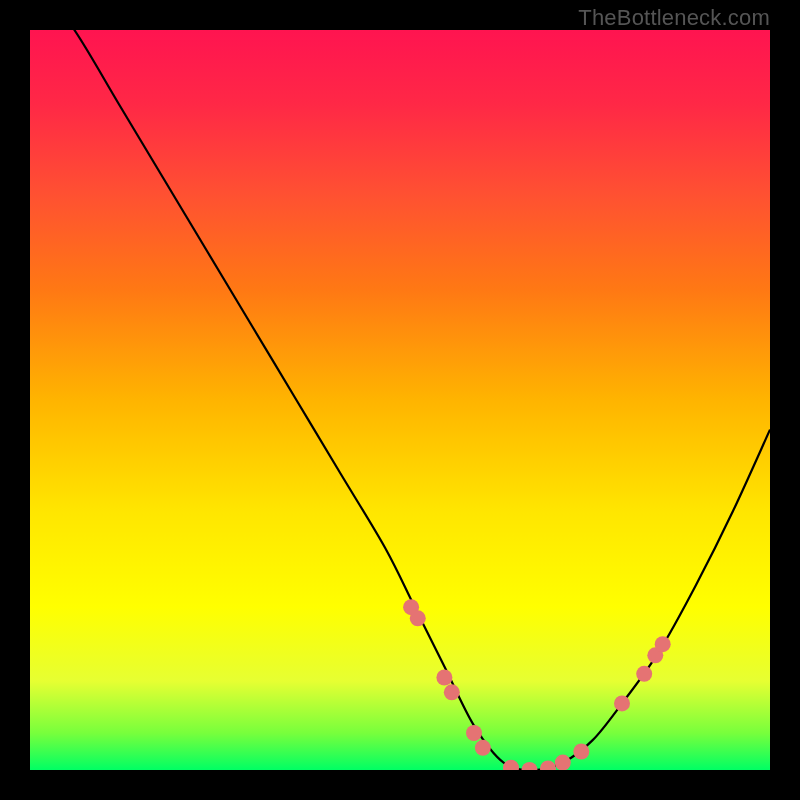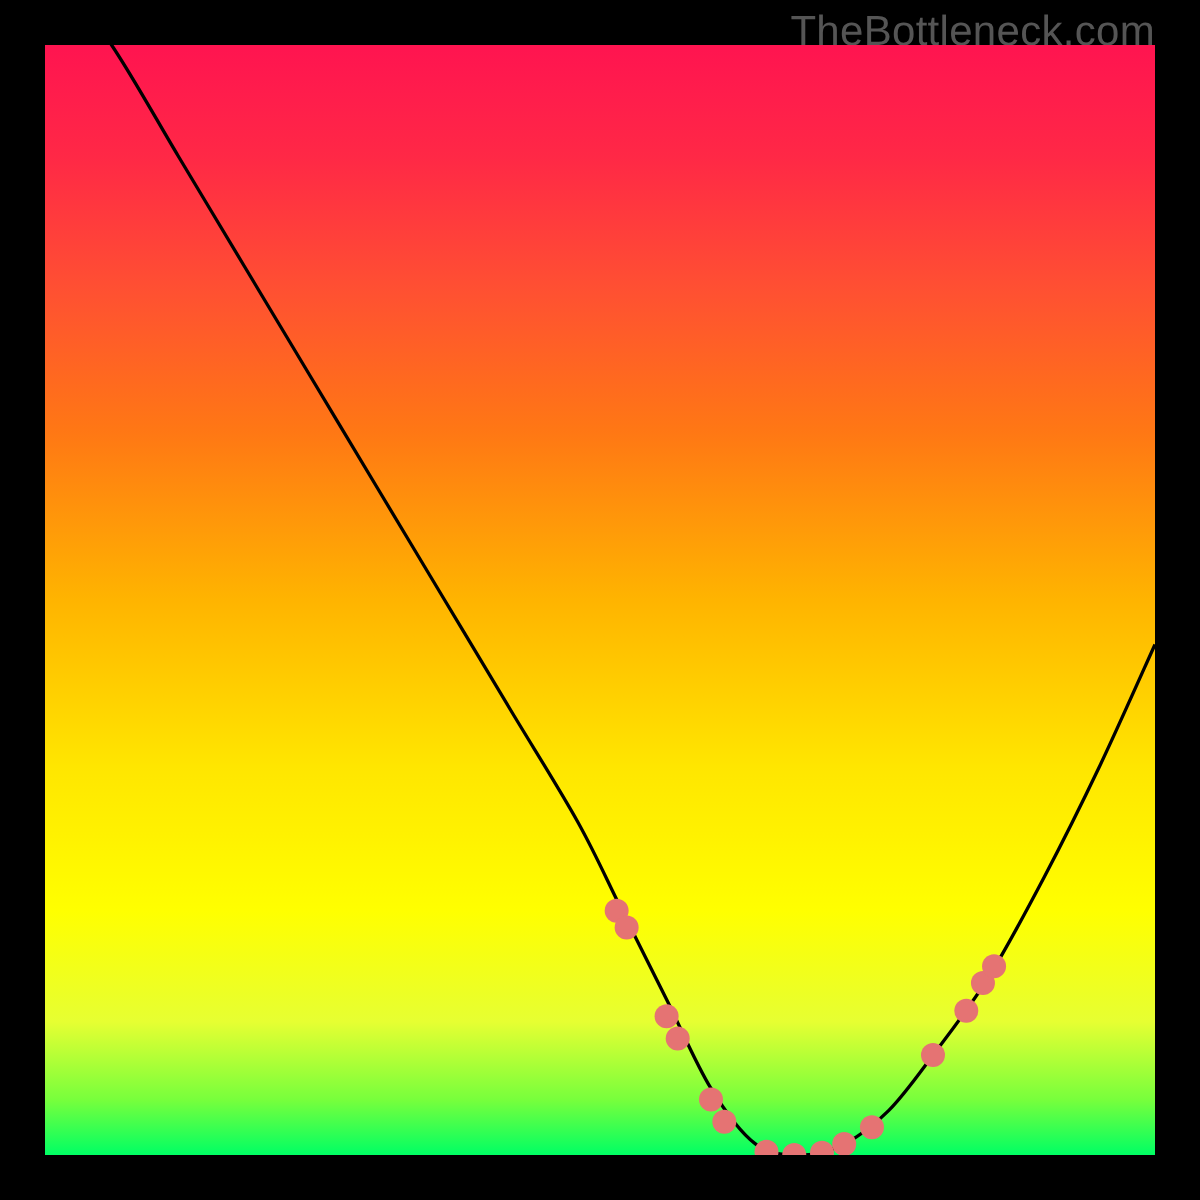--- a/index.html
+++ b/index.html
@@ -28,21 +28,21 @@
       rgb(255,80,50) 78%,
       rgb(255,40,70) 90%,
       rgb(255,20,80) 100%
     );
   }
   .attrib {
     position: absolute;
     top: 5px;
     right: 30px;
     color: #555;
-    font-size: 28px;
+    font-size: 22px;
     font-weight: 500;
     letter-spacing: 0.2px;
   }
   svg.plot {
     position: absolute;
     top: 0;
     left: 0;
     width: 740px;
     height: 740px;
   }

